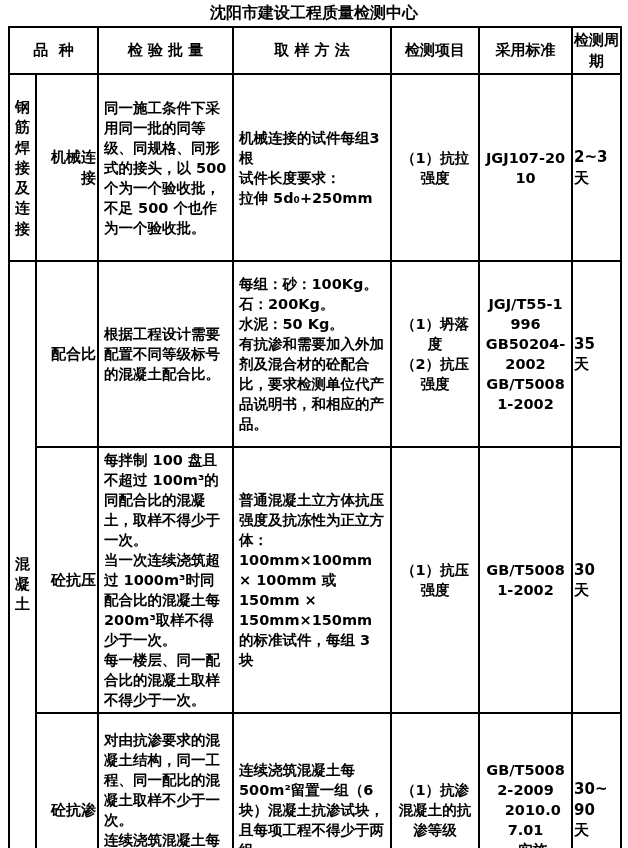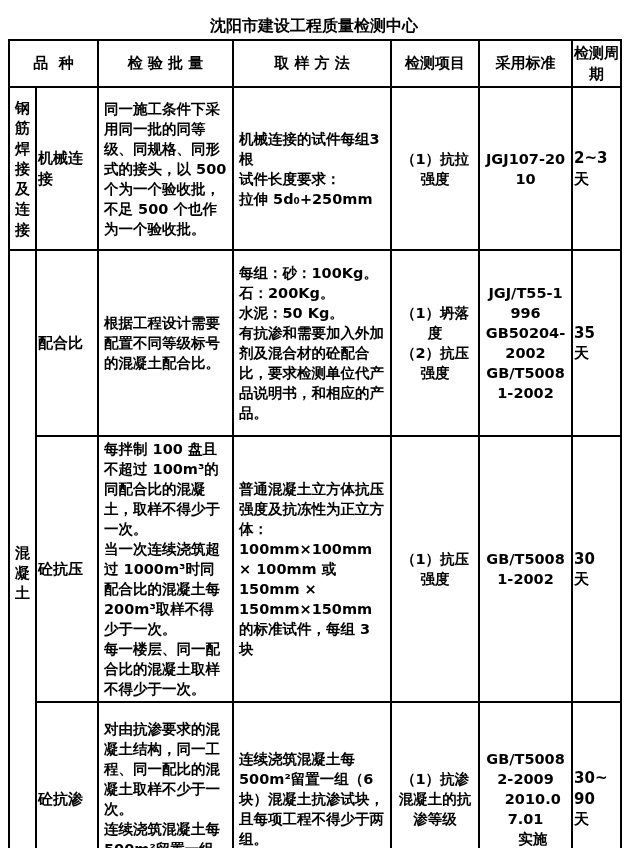--- a/index.html
+++ b/index.html
@@ -2,54 +2,54 @@
 <html><head>
 <meta charset="utf-8">
 <style>
   html,body{margin:0;padding:0;background:#fff;}
   body{
     width:628px;height:848px;
     font-family:"DejaVu Sans","Liberation Sans",sans-serif;
     font-weight:bold;color:#000;
     -webkit-font-smoothing:none;
   }
-  .titles{text-align:center;padding-top:16px;}
+  .titles{text-align:center;padding-top:3px;}
   .title-line{font-size:16px;line-height:19px;}
   table.main{
     border-collapse:collapse;
     table-layout:fixed;
     width:612px;
     margin:4px 0 0 8px;
   }
   td,th{
     border:2px solid #000;
     vertical-align:middle;
     font-size:14.5px;
     line-height:1.38;
     white-space:pre-wrap;
     overflow:hidden;
     padding:2px 4px;
   }
   th{text-align:center;font-size:15px;padding:2px 1px;}
   tr.r-h{height:46px;}
-  tr.r-1{height:163px;}
+  tr.r-1{height:187px;}
   tr.r-2{height:150px;}
   tr.r-3{height:247px;}
   tr.r-4{height:193px;}
   td.cell-group{text-align:center;padding:1px;}
   td.cell-group .vtext{
     display:inline-block;
     width:1.1em;
     word-break:break-all;
     white-space:normal;
     line-height:1.35;
     font-size:15px;
     text-align:center;
   }
-  td.cell-item{text-align:left;padding:2px 1px;font-size:15px;}
+  td.cell-item{text-align:right;padding:2px 1px;font-size:15px;}
   td.cell-batch{text-align:left;padding:2px 5px;border-radius:11px;}
   td.cell-method{text-align:left;padding:12px 5px;}
   td.cell-project{text-align:center;padding:2px 3px;}
   td.cell-standard{text-align:center;word-break:break-all;padding:4px 5px;border-radius:24px;}
   td.cell-period{text-align:left;padding:2px 1px;font-size:15px;}
 </style>
 </head>
 <body>
 
 <div class="titles">

